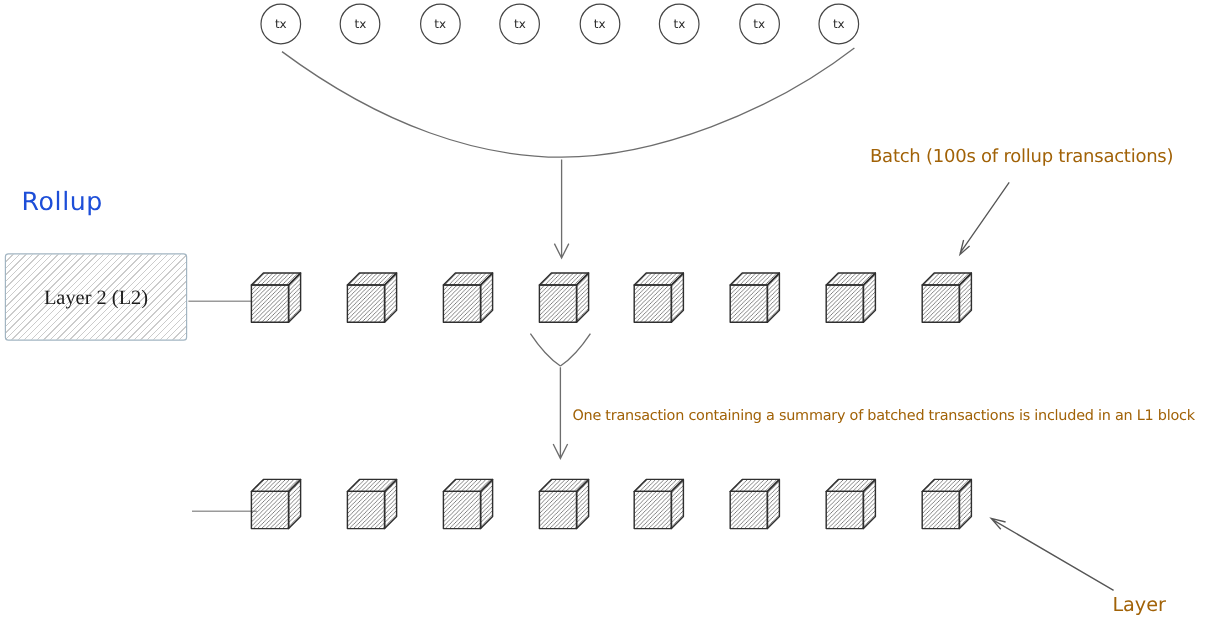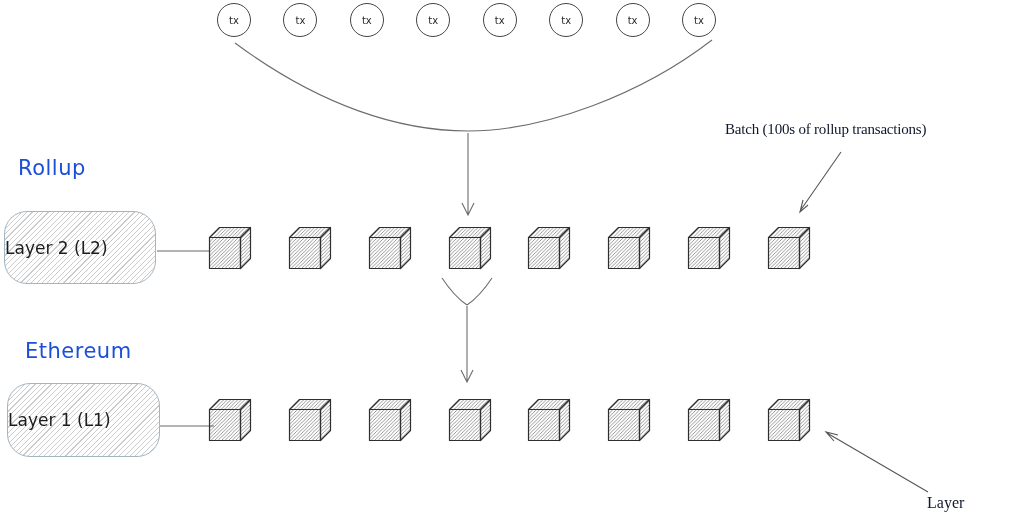--- a/index.html
+++ b/index.html
@@ -32,38 +32,37 @@
     font-size: 21px;
     letter-spacing: 0.5px;
     color: #1d4ed8;
     white-space: nowrap;
   }
 
   .layer-box {
     position: absolute;
     box-sizing: border-box;
     border: 1.5px solid #a2b5c2;
-    border-radius: 23px;
+    border-radius: 3px;
     background-color: #ffffff;
     background-image: repeating-linear-gradient(135deg,
       rgba(85,85,85,0.30) 0px, rgba(85,85,85,0.30) 0.8px,
       transparent 0.8px, transparent 3.8px);
-    display: flex; align-items: center; 
+    display: flex; align-items: center; justify-content: center; font-family: Liberation Serif, serif;
   }
   .layer-box .box-label {
     font-size: 17px;
     color: #1c1c1c;
     white-space: nowrap;
   }
 
   .annotation {
     position: absolute;
     white-space: nowrap;
-    color: #0f172a;
-    font-family: Liberation Serif, serif;
+    color: #a16207;
   }
   #batch-annotation   { font-size: 15px; letter-spacing: -0.2px; }
   #summary-annotation { font-size: 12px; letter-spacing: -0.2px; }
   #block-annotation   { font-size: 16px; }
 
   .cube { position: absolute; width: 44px; height: 44px; }
   .cube svg { display: block; }
 </style>
 </head>
 <body>
@@ -180,25 +179,21 @@
       </div>
       <div class="cube" style="left: 767.02px; top: 226px;">
         <svg width="44" height="44" viewBox="0 0 44 44">
           <polygon points="1.5,11.5 11.5,1.5 42.5,1.5 32.5,11.5" fill="url(#cubeHatch)" stroke="#2f2f2f" stroke-width="1.2" stroke-linejoin="round"></polygon>
           <polygon points="32.5,11.5 42.5,1.5 42.5,32.5 32.5,42.5" fill="url(#cubeHatch)" stroke="#2f2f2f" stroke-width="1.2" stroke-linejoin="round"></polygon>
           <rect x="1.5" y="11.5" width="31" height="31" fill="url(#cubeHatch)" stroke="#2f2f2f" stroke-width="1.2" stroke-linejoin="round"></rect>
         </svg>
       </div>
     </div>
 
-  <div class="section-label" id="ethereum-label" style="left:25px; top:339px;">Ethereum</div>
-
-  <div class="layer-box" id="l1-box" style="left:7px; top:383px; width:153px; height:74px;">
-    <span class="box-label">Layer 1 (L1)</span>
-  </div>
+
 
   <div id="l1-row" class="layer-row">
       <div class="cube" style="left: 208px; top: 398px;">
         <svg width="44" height="44" viewBox="0 0 44 44">
           <polygon points="1.5,11.5 11.5,1.5 42.5,1.5 32.5,11.5" fill="url(#cubeHatch)" stroke="#2f2f2f" stroke-width="1.2" stroke-linejoin="round"></polygon>
           <polygon points="32.5,11.5 42.5,1.5 42.5,32.5 32.5,42.5" fill="url(#cubeHatch)" stroke="#2f2f2f" stroke-width="1.2" stroke-linejoin="round"></polygon>
           <rect x="1.5" y="11.5" width="31" height="31" fill="url(#cubeHatch)" stroke="#2f2f2f" stroke-width="1.2" stroke-linejoin="round"></rect>
         </svg>
       </div>
       <div class="cube" style="left: 287.86px; top: 398px;">
@@ -247,16 +242,17 @@
         <svg width="44" height="44" viewBox="0 0 44 44">
           <polygon points="1.5,11.5 11.5,1.5 42.5,1.5 32.5,11.5" fill="url(#cubeHatch)" stroke="#2f2f2f" stroke-width="1.2" stroke-linejoin="round"></polygon>
           <polygon points="32.5,11.5 42.5,1.5 42.5,32.5 32.5,42.5" fill="url(#cubeHatch)" stroke="#2f2f2f" stroke-width="1.2" stroke-linejoin="round"></polygon>
           <rect x="1.5" y="11.5" width="31" height="31" fill="url(#cubeHatch)" stroke="#2f2f2f" stroke-width="1.2" stroke-linejoin="round"></rect>
         </svg>
       </div>
     </div>
 
   <div class="annotation" id="batch-annotation" style="left:725px; top:121px;">Batch (100s of rollup transactions)</div>
 
+  <div class="annotation" id="summary-annotation" style="left:477px; top:339px;">One transaction containing a summary of batched transactions is included in an L1 block</div>
 
   <div class="annotation" id="block-annotation" style="left:927px; top:494px;">Layer</div>
 
 </div>
 
 </body></html>

